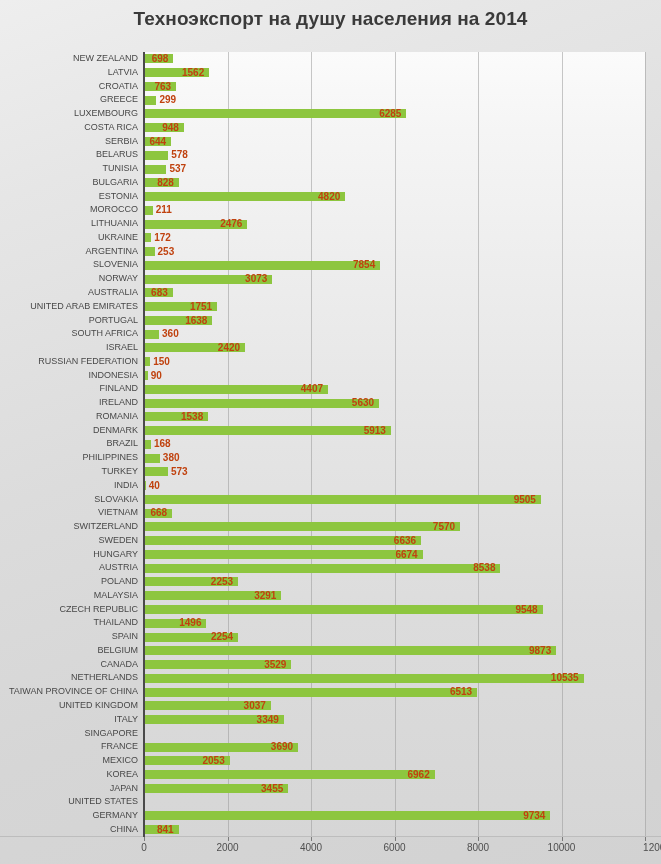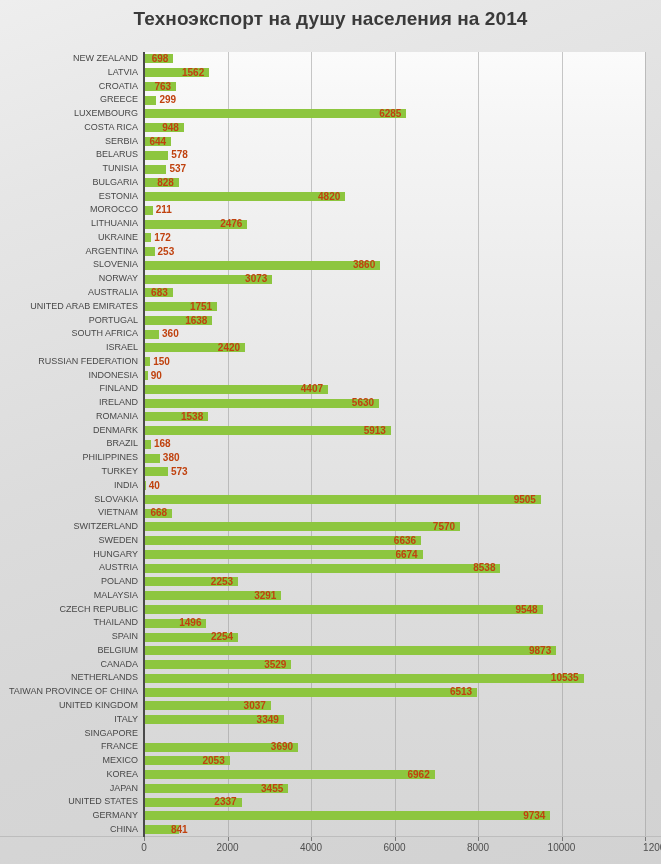--- a/index.html
+++ b/index.html
@@ -254,21 +254,21 @@
         <div class="cat-label" style="height: 13.7719px; line-height: 13.7719px;">ARGENTINA</div>
         <div class="bar-wrap" style="height: 13.7719px;">
           <div class="bar" style="width: 10.5627px; background-color: rgb(141, 198, 63); top: 2.38596px;"></div>
           <div class="bar-value" style="height: 13.7719px; line-height: 14.3719px; color: rgb(192, 66, 15); left: 13.5627px;">253</div>
         </div>
       </div>
       <div class="row" style="height: 13.7719px;">
         <div class="cat-label" style="height: 13.7719px; line-height: 13.7719px;">SLOVENIA</div>
         <div class="bar-wrap" style="height: 13.7719px;">
           <div class="bar" style="width: 236.18px; background-color: rgb(141, 198, 63); top: 2.38596px;"></div>
-          <div class="bar-value" style="height: 13.7719px; line-height: 14.3719px; color: rgb(192, 66, 15); left: 208.98px;">3860</div>
+          <div class="bar-value" style="height: 13.7719px; line-height: 14.3719px; color: rgb(192, 66, 15); left: 208.98px;">7854</div>
         </div>
       </div>
       <div class="row" style="height: 13.7719px;">
         <div class="cat-label" style="height: 13.7719px; line-height: 13.7719px;">NORWAY</div>
         <div class="bar-wrap" style="height: 13.7719px;">
           <div class="bar" style="width: 128.298px; background-color: rgb(141, 198, 63); top: 2.38596px;"></div>
           <div class="bar-value" style="height: 13.7719px; line-height: 14.3719px; color: rgb(192, 66, 15); left: 101.098px;">3073</div>
         </div>
       </div>
       <div class="row" style="height: 13.7719px;">
@@ -522,37 +522,33 @@
       </div>
       <div class="row" style="height: 13.7719px;">
         <div class="cat-label" style="height: 13.7719px; line-height: 13.7719px;">JAPAN</div>
         <div class="bar-wrap" style="height: 13.7719px;">
           <div class="bar" style="width: 144.246px; background-color: rgb(141, 198, 63); top: 2.38596px;"></div>
           <div class="bar-value" style="height: 13.7719px; line-height: 14.3719px; color: rgb(192, 66, 15); left: 117.046px;">3455</div>
         </div>
       </div>
       <div class="row" style="height: 13.7719px;">
         <div class="cat-label" style="height: 13.7719px; line-height: 13.7719px;">UNITED STATES</div>
-        <div class="bar-wrap" style="height: 13.7719px;">
-          <div class="bar" style="width: 97.5697px; background-color: rgb(141, 198, 63); top: 2.38596px;"></div>
-          <div class="bar-value" style="height: 13.7719px; line-height: 14.3719px; color: rgb(192, 66, 15); left: 70.3697px;">2337</div>
-        </div>
       </div>
       <div class="row" style="height: 13.7719px;">
         <div class="cat-label" style="height: 13.7719px; line-height: 13.7719px;">GERMANY</div>
         <div class="bar-wrap" style="height: 13.7719px;">
           <div class="bar" style="width: 406.394px; background-color: rgb(141, 198, 63); top: 2.38596px;"></div>
           <div class="bar-value" style="height: 13.7719px; line-height: 14.3719px; color: rgb(192, 66, 15); left: 379.195px;">9734</div>
         </div>
       </div>
       <div class="row" style="height: 13.7719px;">
         <div class="cat-label" style="height: 13.7719px; line-height: 13.7719px;">CHINA</div>
         <div class="bar-wrap" style="height: 13.7719px;">
           <div class="bar" style="width: 35.1118px; background-color: rgb(141, 198, 63); top: 2.38596px;"></div>
-          <div class="bar-value" style="height: 13.7719px; line-height: 14.3719px; color: rgb(192, 66, 15); left: 27px;">841</div>
+          <div class="bar-value" style="height: 13.7719px; line-height: 14.3719px; color: rgb(192, 66, 15); left: 13px;">841</div>
         </div>
       </div>
     </div>
 
   <div id="axis-baseline"></div>
   <div id="axis-ticks">
       <div class="tick-mark" style="left: 0px;"></div>
       <div class="tick-label" style="left: 0px;">0</div>
       <div class="tick-mark" style="left: 83.5px;"></div>
       <div class="tick-label" style="left: 83.5px;">2000</div>

